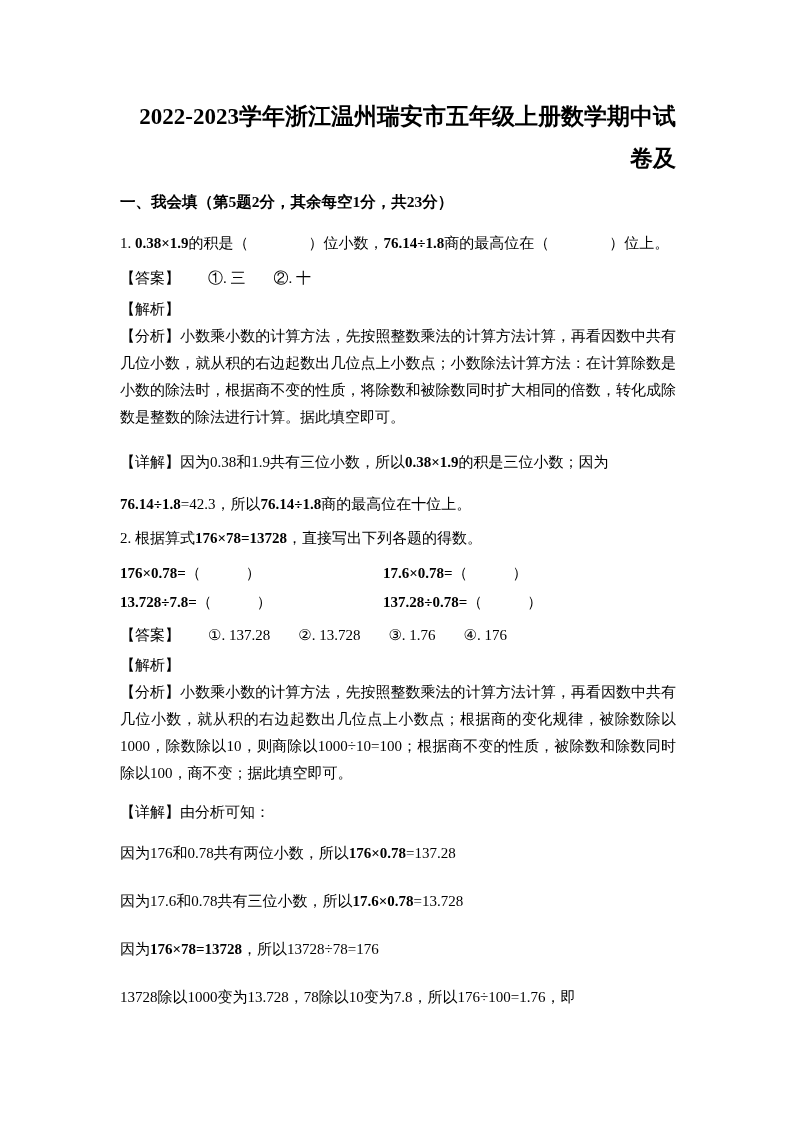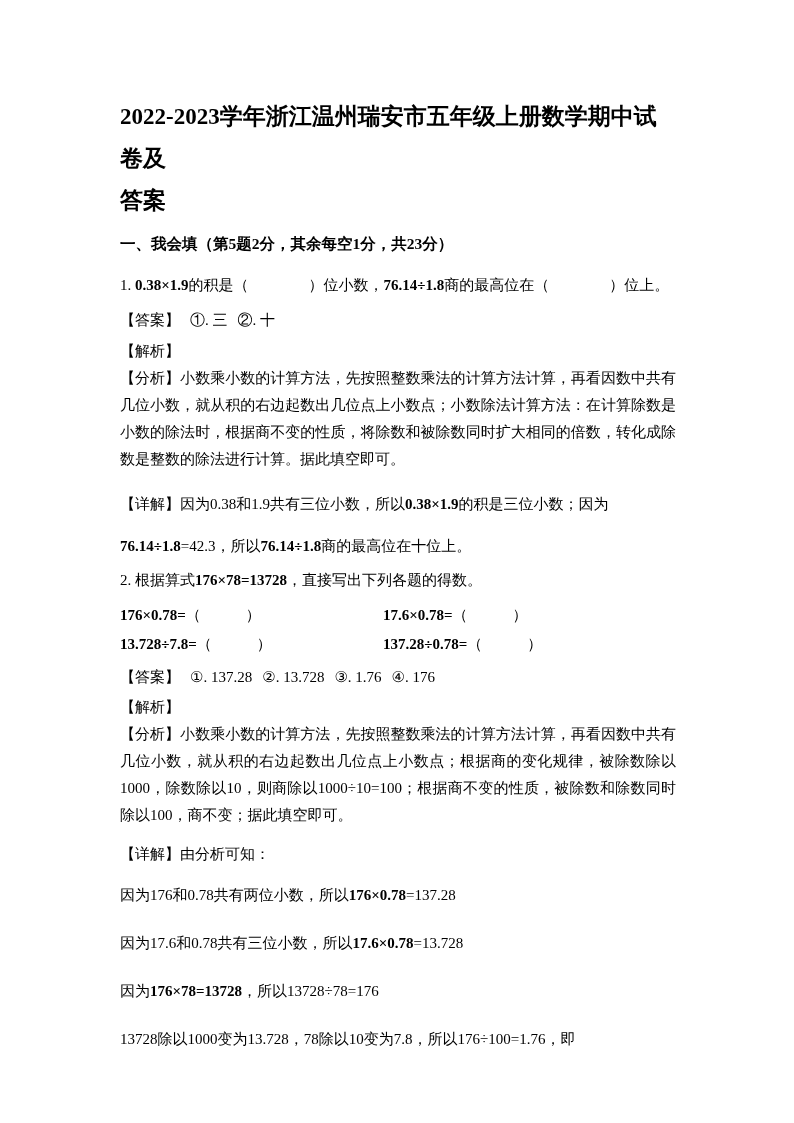--- a/index.html
+++ b/index.html
@@ -18,40 +18,40 @@
     padding: 96px 118px 0 120px;
     overflow: hidden;
     font-family: "Liberation Serif", "DejaVu Serif", serif;
     font-size: 15px;
   }
   .title {
     margin: 0 0 10px 0;
     font-size: 23px;
     font-weight: 700;
     line-height: 42px;
-    text-align: left;
+    text-align: right;
   }
   .title-line { display: block; }
   .section-heading {
     margin: 0 0 16px 0;
     font-size: 15.5px;
     font-weight: 700;
     line-height: 24px;
   }
   .para {
     margin: 0;
     line-height: 27px;
     text-align: justify;
   }
   .lh30 { line-height: 30px; }
   .math {
     font-weight: 700;
     font-family: "Liberation Serif", "DejaVu Serif", serif;
   }
-  .ans-item { display: inline-block; margin-left: 10px; }
+  .ans-item { display: inline-block; margin-left: 28px; }
   .expr-grid {
     display: grid;
     grid-template-columns: 263px 1fr;
     row-gap: 2px;
   }
   .mb0  { margin-bottom: 0; }
   .mb3  { margin-bottom: 3px; }
   .mb4  { margin-bottom: 4px; }
   .mb6  { margin-bottom: 6px; }
   .mb8  { margin-bottom: 8px; }
@@ -60,21 +60,20 @@
   .mb18 { margin-bottom: 18px; }
   .mb22 { margin-bottom: 16px; }
 </style>
 </head>
 <body>
 
 <div class="page">
 
   <h1 class="title">
     <span class="title-line">2022-2023学年浙江温州瑞安市五年级上册数学期中试卷及</span>
-    <span class="title-line">答案</span>
   </h1>
 
   <h2 class="section-heading">一、我会填（第5题2分，其余每空1分，共23分）</h2>
 
   <p class="para mb8"><span>1. </span><span class="math">0.38×1.9</span><span>的积是（　　　　）位小数，</span><span class="math">76.14÷1.8</span><span>商的最高位在（　　　　）位上。</span></p>
 
   <p class="para mb4">
     <span>【答案】</span><span class="ans-item">①. 三</span><span class="ans-item">②. 十</span>
   </p>
 

